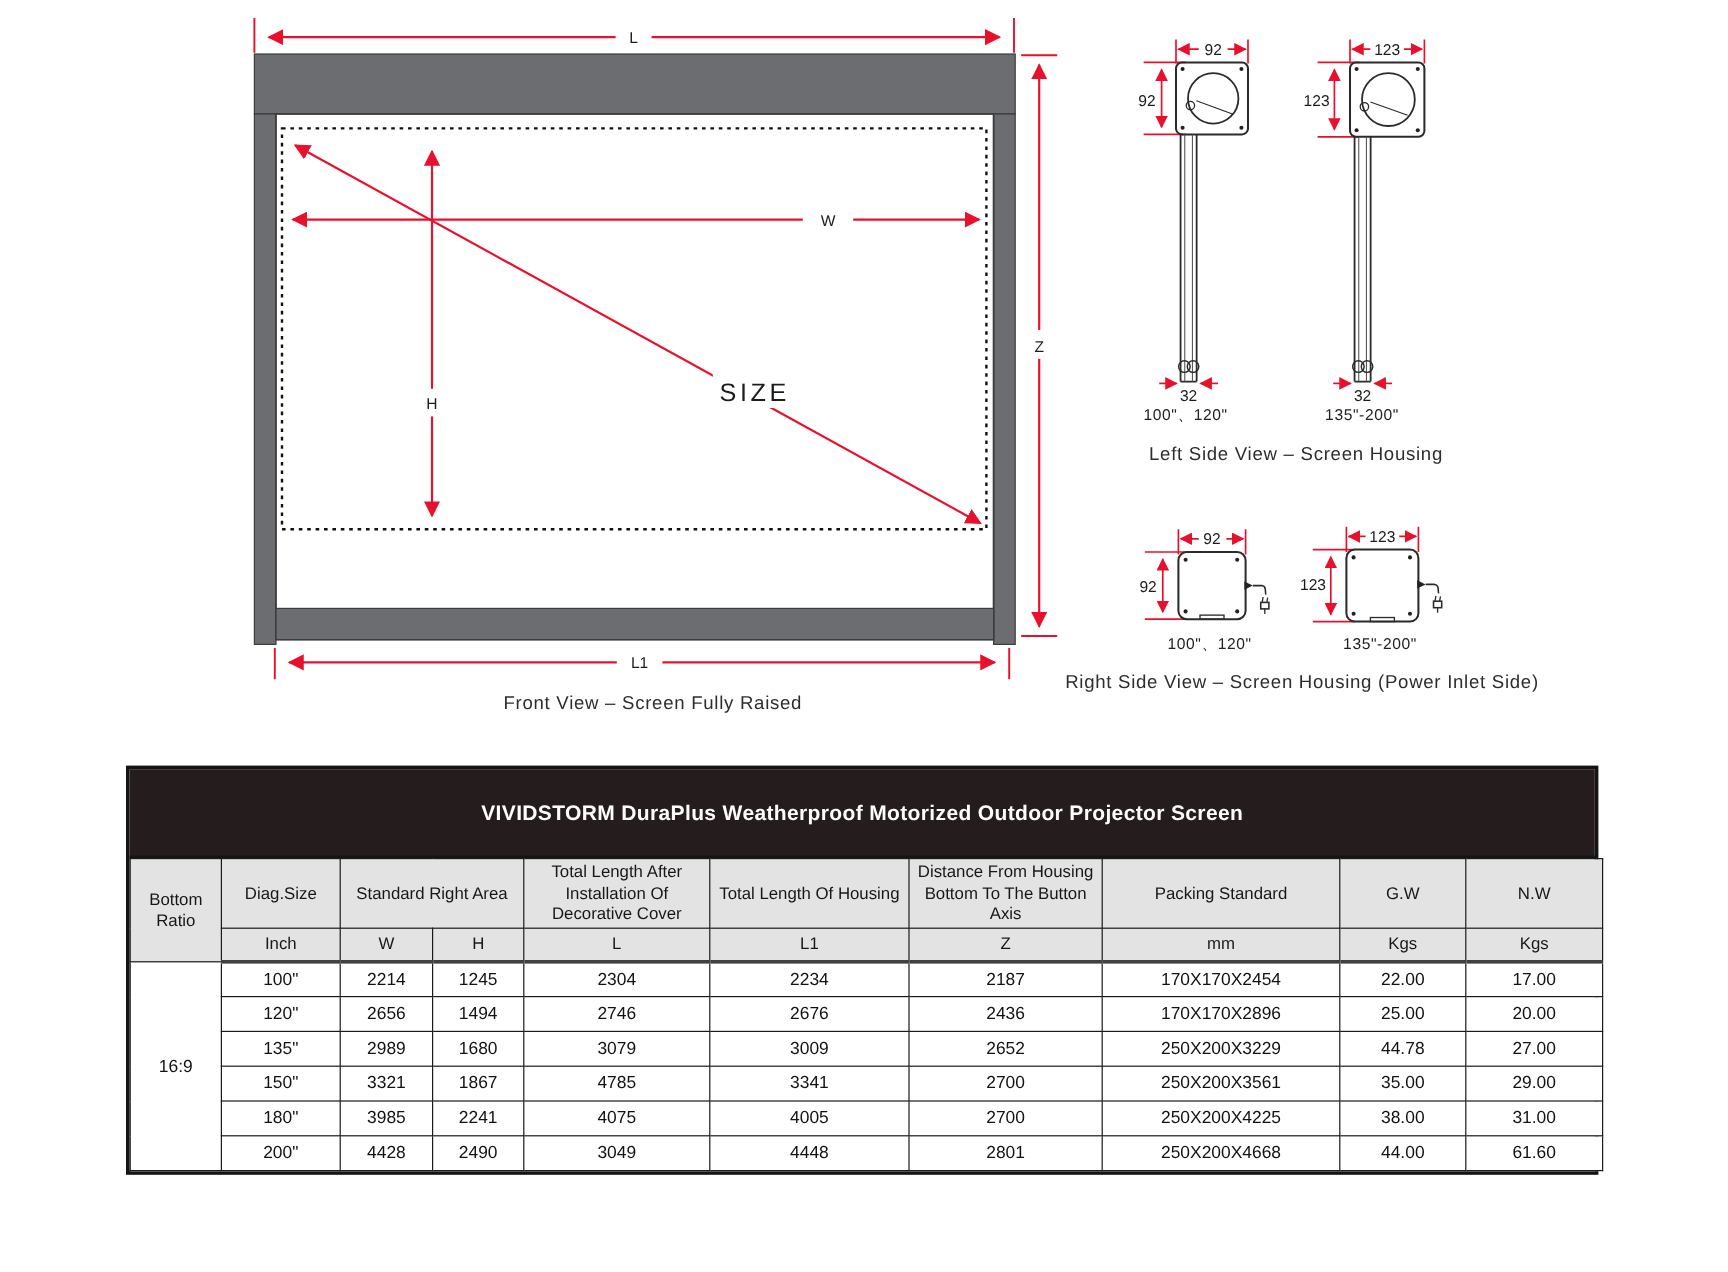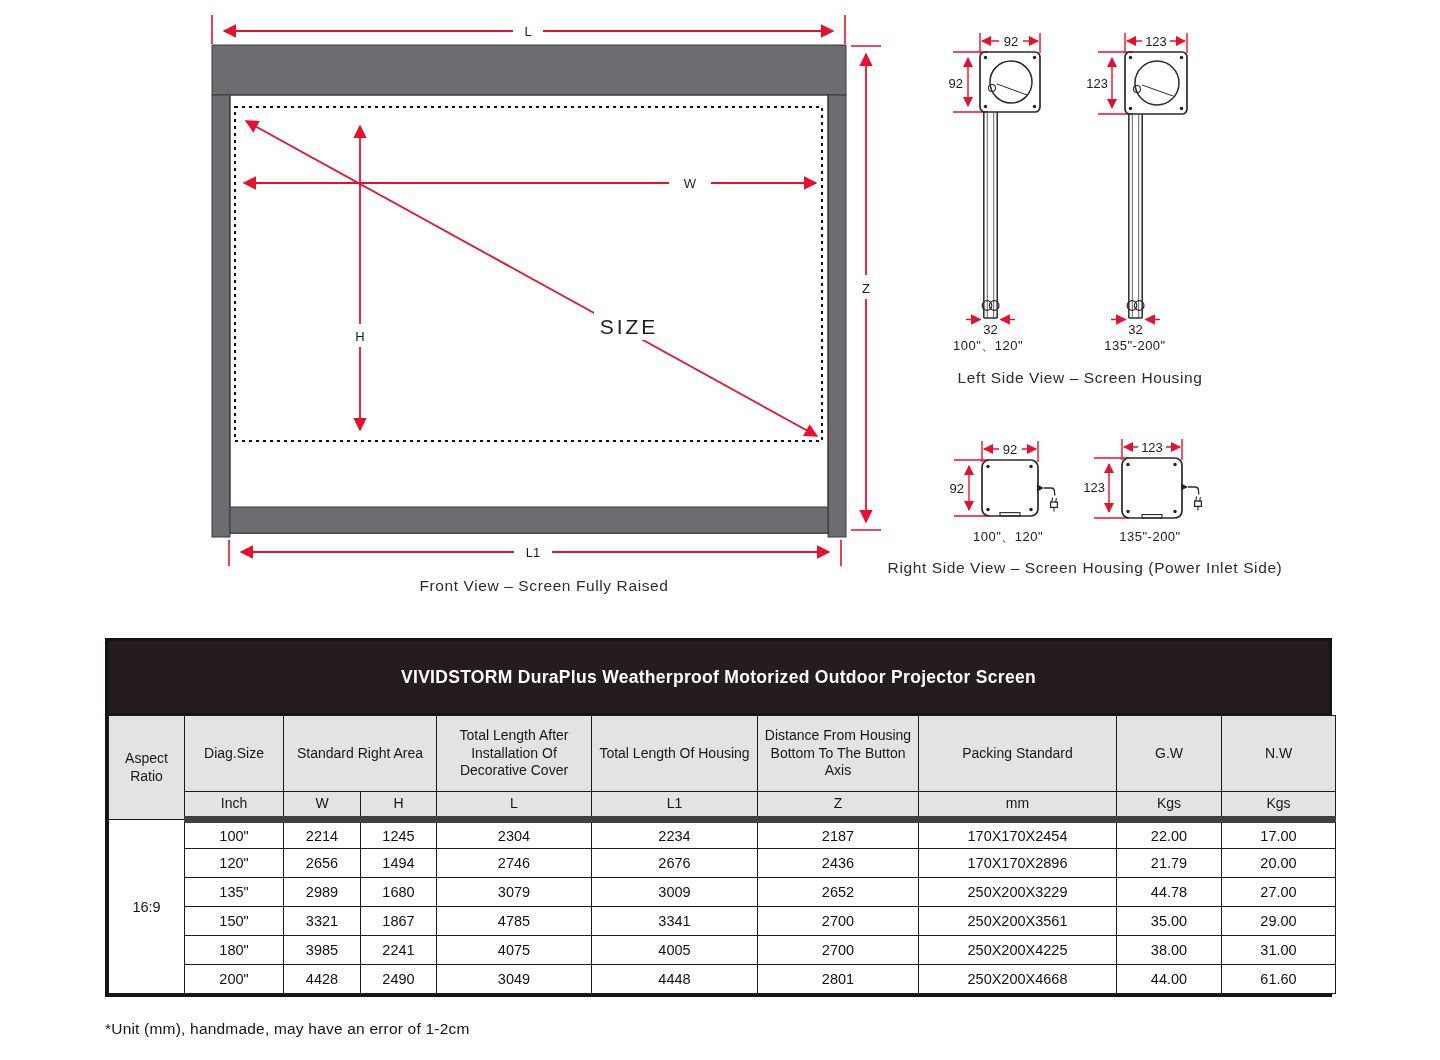--- a/index.html
+++ b/index.html
@@ -19,22 +19,22 @@
   .undersize{font-size:13px;fill:#222;text-anchor:middle;letter-spacing:0.5px;font-family:"Liberation Sans",sans-serif;}
   .whitebg{fill:#ffffff;}
 
   
   .table-wrap{position:absolute;left:105px;top:638px;width:1227px;border:3px solid #141414;box-sizing:border-box;background:#fff;}
   .title-bar{background:#251c1d;color:#ffffff;height:72px;display:flex;align-items:center;justify-content:center;
              font-size:17.5px;font-weight:bold;letter-spacing:0.3px;border-bottom:2px solid #141414;}
   table.spec{border-collapse:collapse;width:100%;table-layout:fixed;}
   table.spec th,table.spec td{border:1.6px solid #1a1a1a;text-align:center;vertical-align:middle;padding:0 2px;box-sizing:border-box;}
   table.spec thead th{background:#e3e3e3;font-weight:normal;font-size:14px;line-height:1.25;color:#171717;}
-  table.spec thead tr.hdr1 th{height:76px;}
-  table.spec thead tr.hdr2 th{height:28px;border-bottom:7px solid #404040;margin-top:16px;}
+  table.spec thead tr.hdr1 th{height:58px;}
+  table.spec thead tr.hdr2 th{height:28px;border-bottom:3px solid #404040;margin-top:16px;}
   table.spec tbody td{font-size:14.5px;height:29px;background:#fff;color:#121212;}
   .red-text{color:#cb3d4c;}
 
   .footnote{position:absolute;left:105px;top:1020px;font-size:15.5px;color:#141414;letter-spacing:0.2px;}
 </style>
 </head>
 <body>
 
 <div class="canvas">
 
@@ -223,21 +223,21 @@
           <col style="width:76px">
         <col style="width:155px">
           <col style="width:166px">
           <col style="width:161px">
           <col style="width:198px">
         <col style="width:105px">
           <col style="width:114px">
       </colgroup>
       <thead>
         <tr class="hdr1">
-          <th rowspan="2">Aspect Ratio</th>
+          <th rowspan="2">Bottom Ratio</th>
           <th>Diag.Size</th>
           <th colspan="2">Standard Right Area</th>
           <th class="red-text">Total Length After Installation Of Decorative Cover</th>
           <th>Total Length Of Housing</th>
           <th>Distance From Housing Bottom To The Button Axis</th>
           <th>Packing Standard</th>
           <th>G.W</th>
           <th>N.W</th>
         </tr>
         <tr class="hdr2">
@@ -266,21 +266,21 @@
           <td>17.00</td>
         </tr>
         <tr>
           <td>120"</td>
           <td>2656</td>
           <td>1494</td>
           <td>2746</td>
           <td>2676</td>
           <td>2436</td>
           <td>170X170X2896</td>
-          <td>21.79</td>
+          <td>25.00</td>
           <td>20.00</td>
         </tr>
         <tr>
           <td>135"</td>
           <td>2989</td>
           <td>1680</td>
           <td>3079</td>
           <td>3009</td>
           <td>2652</td>
           <td>250X200X3229</td>
@@ -317,14 +317,13 @@
           <td>4448</td>
           <td>2801</td>
           <td>250X200X4668</td>
           <td>44.00</td>
           <td>61.60</td>
         </tr>
       </tbody>
     </table>
   </div>
 
-  <div class="footnote">*Unit (mm), handmade, may have an error of 1-2cm</div>
 </div>
 
 </body></html>

